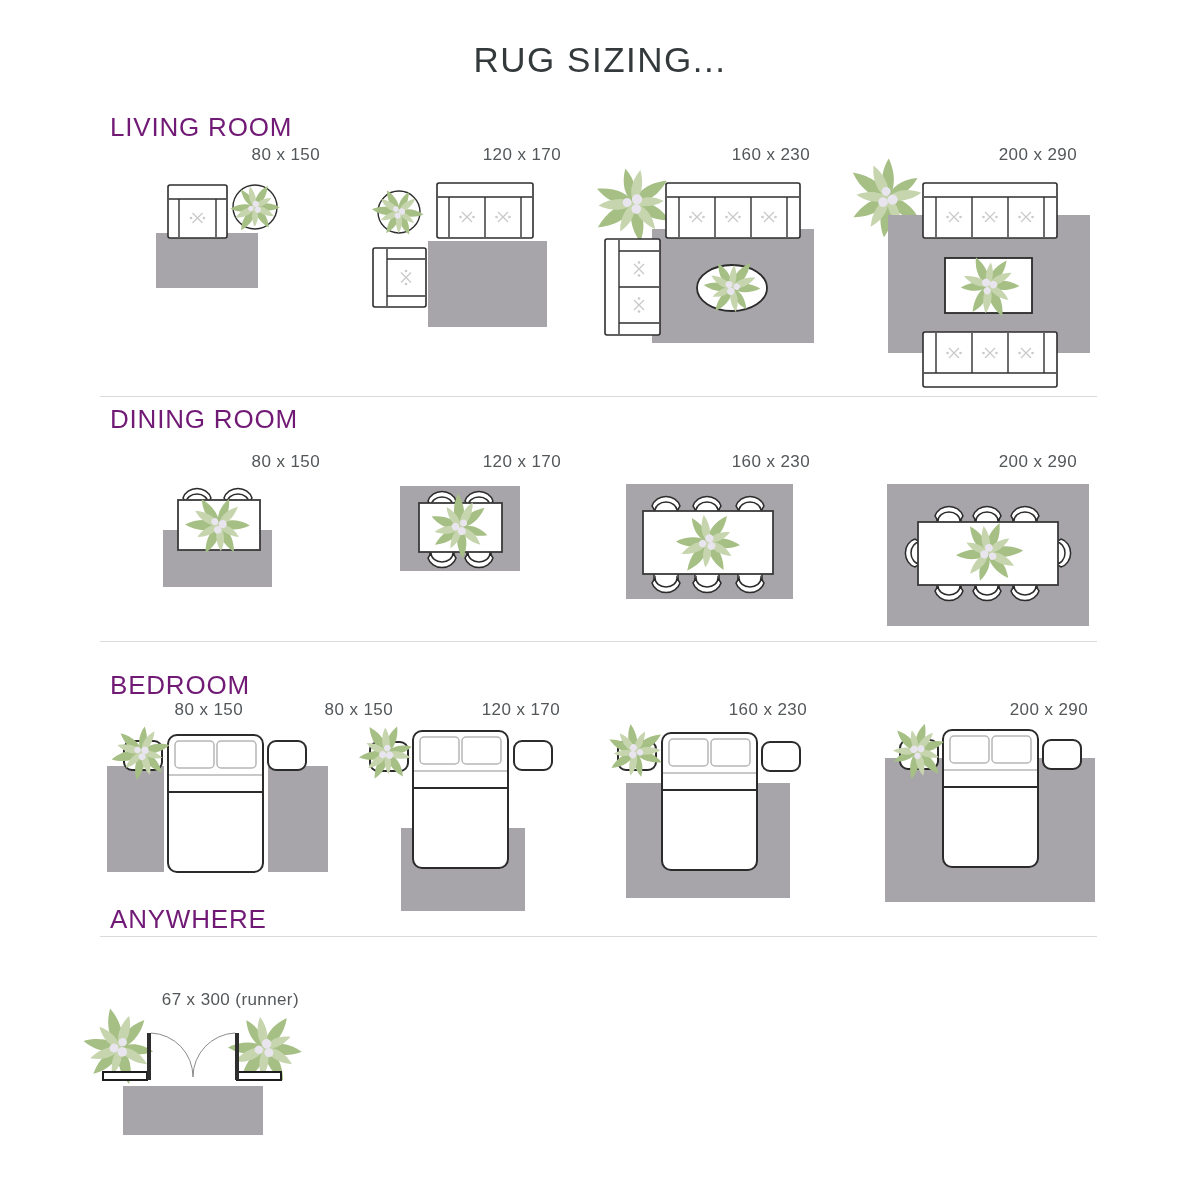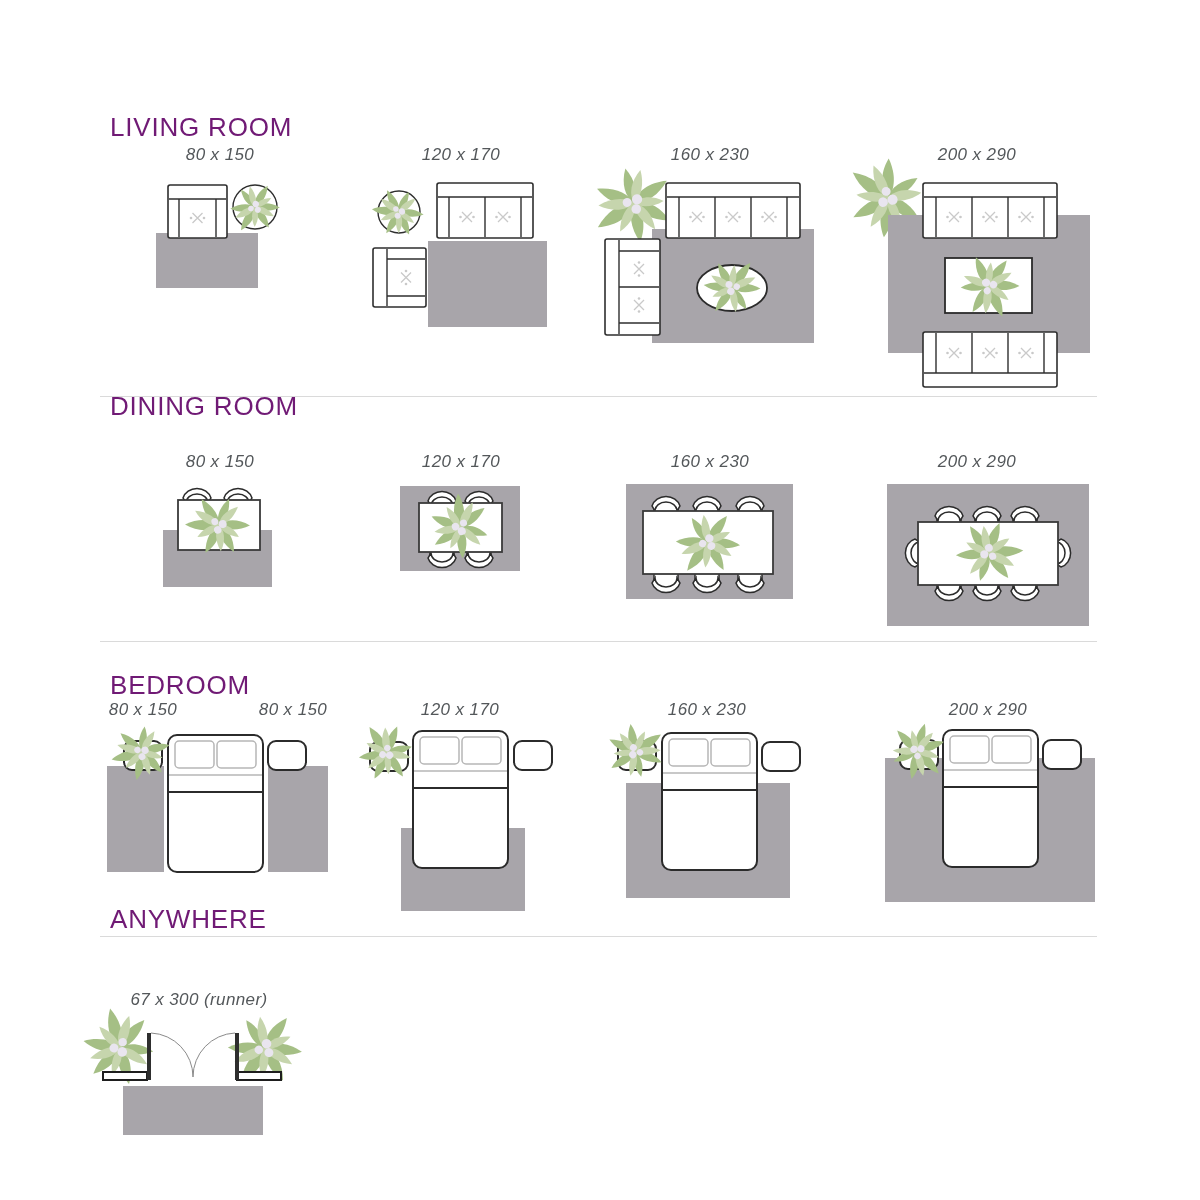--- a/index.html
+++ b/index.html
@@ -2,22 +2,22 @@
 <html><head>
 <meta charset="utf-8">
 <style>
   html,body{margin:0;padding:0;background:#ffffff;}
   .page{position:relative;width:1200px;height:1200px;background:#fff;overflow:hidden;
         font-family:"Liberation Sans", sans-serif;}
   .title{position:absolute;top:40px;left:0;width:1200px;text-align:center;
          font-size:35px;font-weight:400;letter-spacing:1.5px;color:#34393c;margin:0;}
   .section-h{position:absolute;left:106px;font-size:26px;font-weight:400;
              letter-spacing:0.8px;color:#701a75;margin:4px;}
-  .size-label{position:absolute;width:200px;margin-left:-100px;text-align:center;
-              font-size:17px;color:#53575a;letter-spacing:0.4px;font-style:italic;}
+  .size-label{position:absolute;width:200px;margin-left:-100px;text-align:right;
+              font-size:17px;color:#53575a;letter-spacing:0.4px;}
   .divider{position:absolute;left:100px;width:997px;height:1px;background:#dadada;}
   svg{position:absolute;overflow:visible;}
   .defs-svg{position:absolute;width:0;height:0;}
 </style>
 </head>
 <body>
 
 <div class="page">
 
   <svg class="defs-svg" aria-hidden="true">
@@ -93,20 +93,21 @@
         <line x1="1" y1="40" x2="94" y2="40" stroke="#b6b6b6" stroke-width="1.3"></line>
         <line x1="1" y1="57" x2="94" y2="57" stroke="#2b2b2b" stroke-width="2.2"></line>
       </g>
 
       <g id="nstand">
         <rect x="0" y="0" width="38" height="29" rx="8" fill="#fff" stroke="#2b2b2b" stroke-width="2"></rect>
       </g>
     </defs>
   </svg>
 
+  <h1 class="title">RUG SIZING...</h1>
 
   <h2 class="section-h" style="top:108px;">LIVING ROOM</h2>
 
   <div class="size-label" style="left:220px;top:145px;">80 x 150</div>
   <div class="size-label" style="left:461px;top:145px;">120 x 170</div>
   <div class="size-label" style="left:710px;top:145px;">160 x 230</div>
   <div class="size-label" style="left:977px;top:145px;">200 x 290</div>
 
   <svg style="left:145px;top:172px;" width="140" height="122">
     <rect x="11" y="61" width="102" height="55" fill="#a8a5aa"></rect>
@@ -136,21 +137,21 @@
     <use href="#plant" transform="translate(35 38) scale(1.6) rotate(110)"></use>
     <rect x="35" y="55" width="202" height="138" fill="#a8a5aa"></rect>
     <use href="#sofa3" x="70" y="23"></use>
     <use href="#sofa3" transform="translate(70 227) scale(1,-1)"></use>
     <rect x="92" y="98" width="87" height="55" fill="#fff" stroke="#2b2b2b" stroke-width="1.8"></rect>
     <use href="#plant" transform="translate(135.5 125.5) scale(1.25) rotate(320)"></use>
   </svg>
 
   <div class="divider" style="top:396px;"></div>
 
-  <h2 class="section-h" style="top:387px;">DINING ROOM</h2>
+  <h2 class="section-h" style="top:400px;">DINING ROOM</h2>
 
   <div class="size-label" style="left:220px;top:452px;">80 x 150</div>
   <div class="size-label" style="left:461px;top:452px;">120 x 170</div>
   <div class="size-label" style="left:710px;top:452px;">160 x 230</div>
   <div class="size-label" style="left:977px;top:452px;">200 x 290</div>
 
   <svg style="left:155px;top:475px;" width="125" height="120">
     <use href="#dchair" transform="translate(42 27)"></use>
     <use href="#dchair" transform="translate(83 27)"></use>
     <rect x="8" y="55" width="109" height="57" fill="#a8a5aa"></rect>

